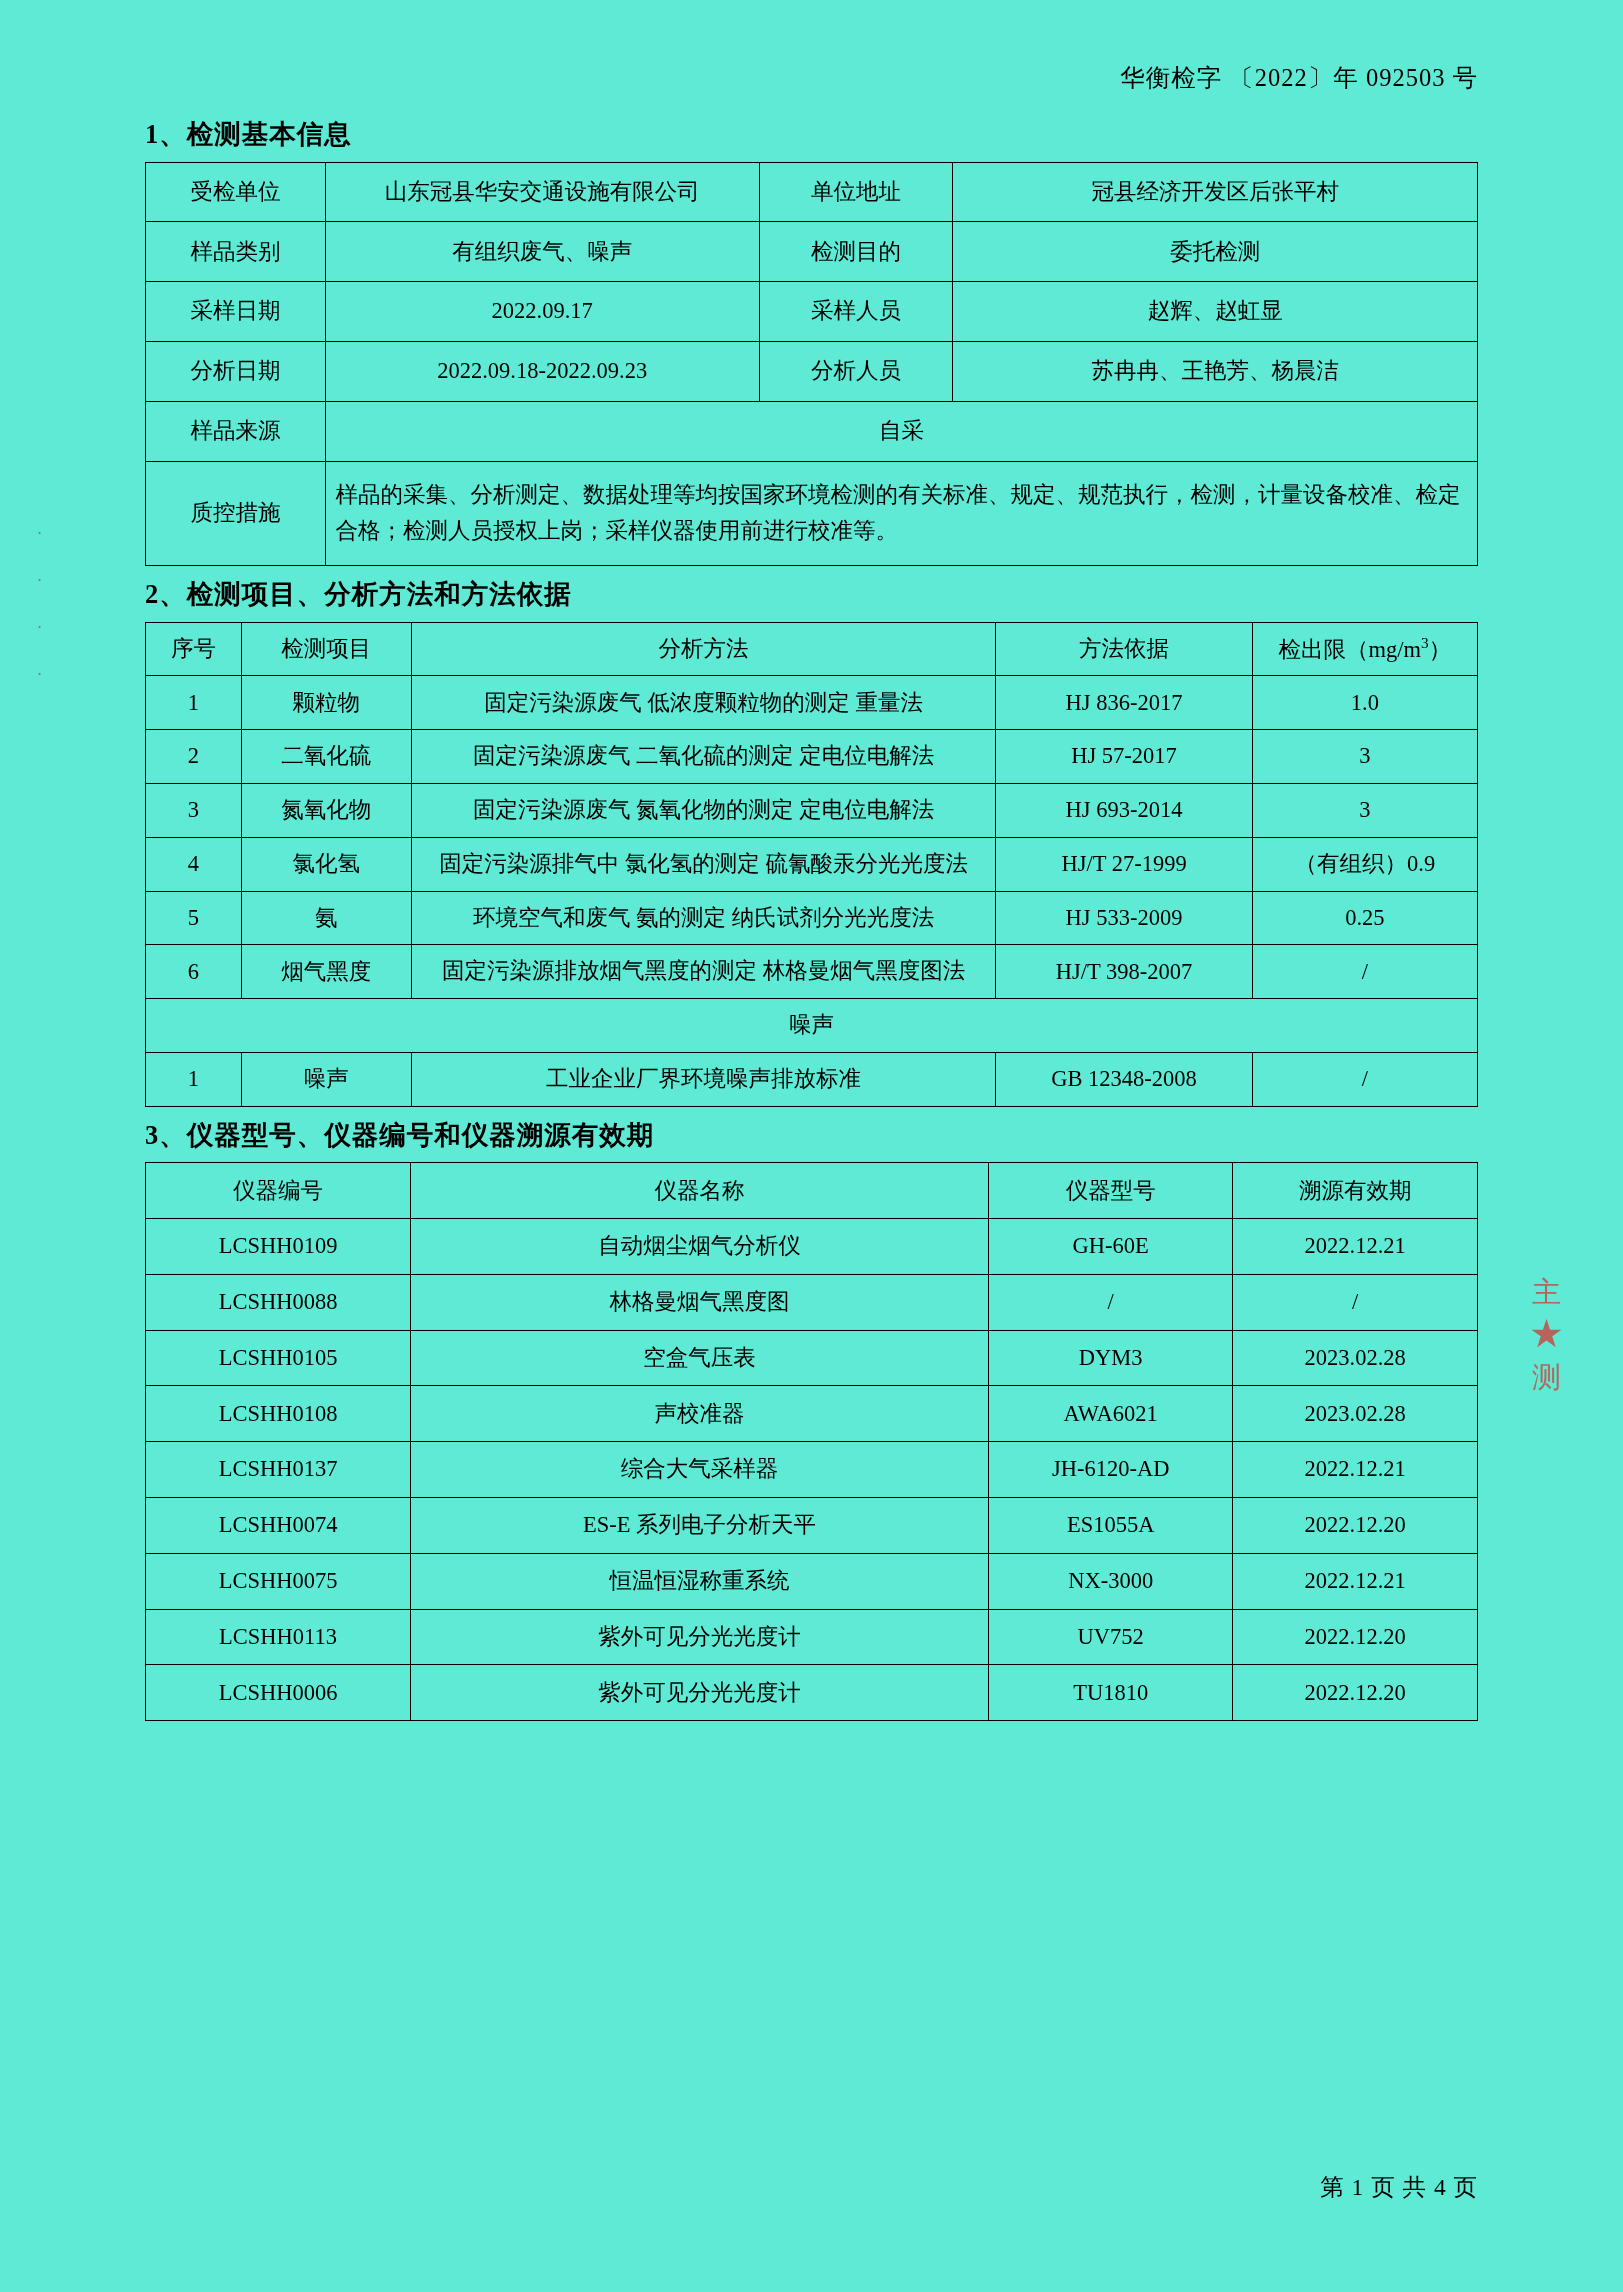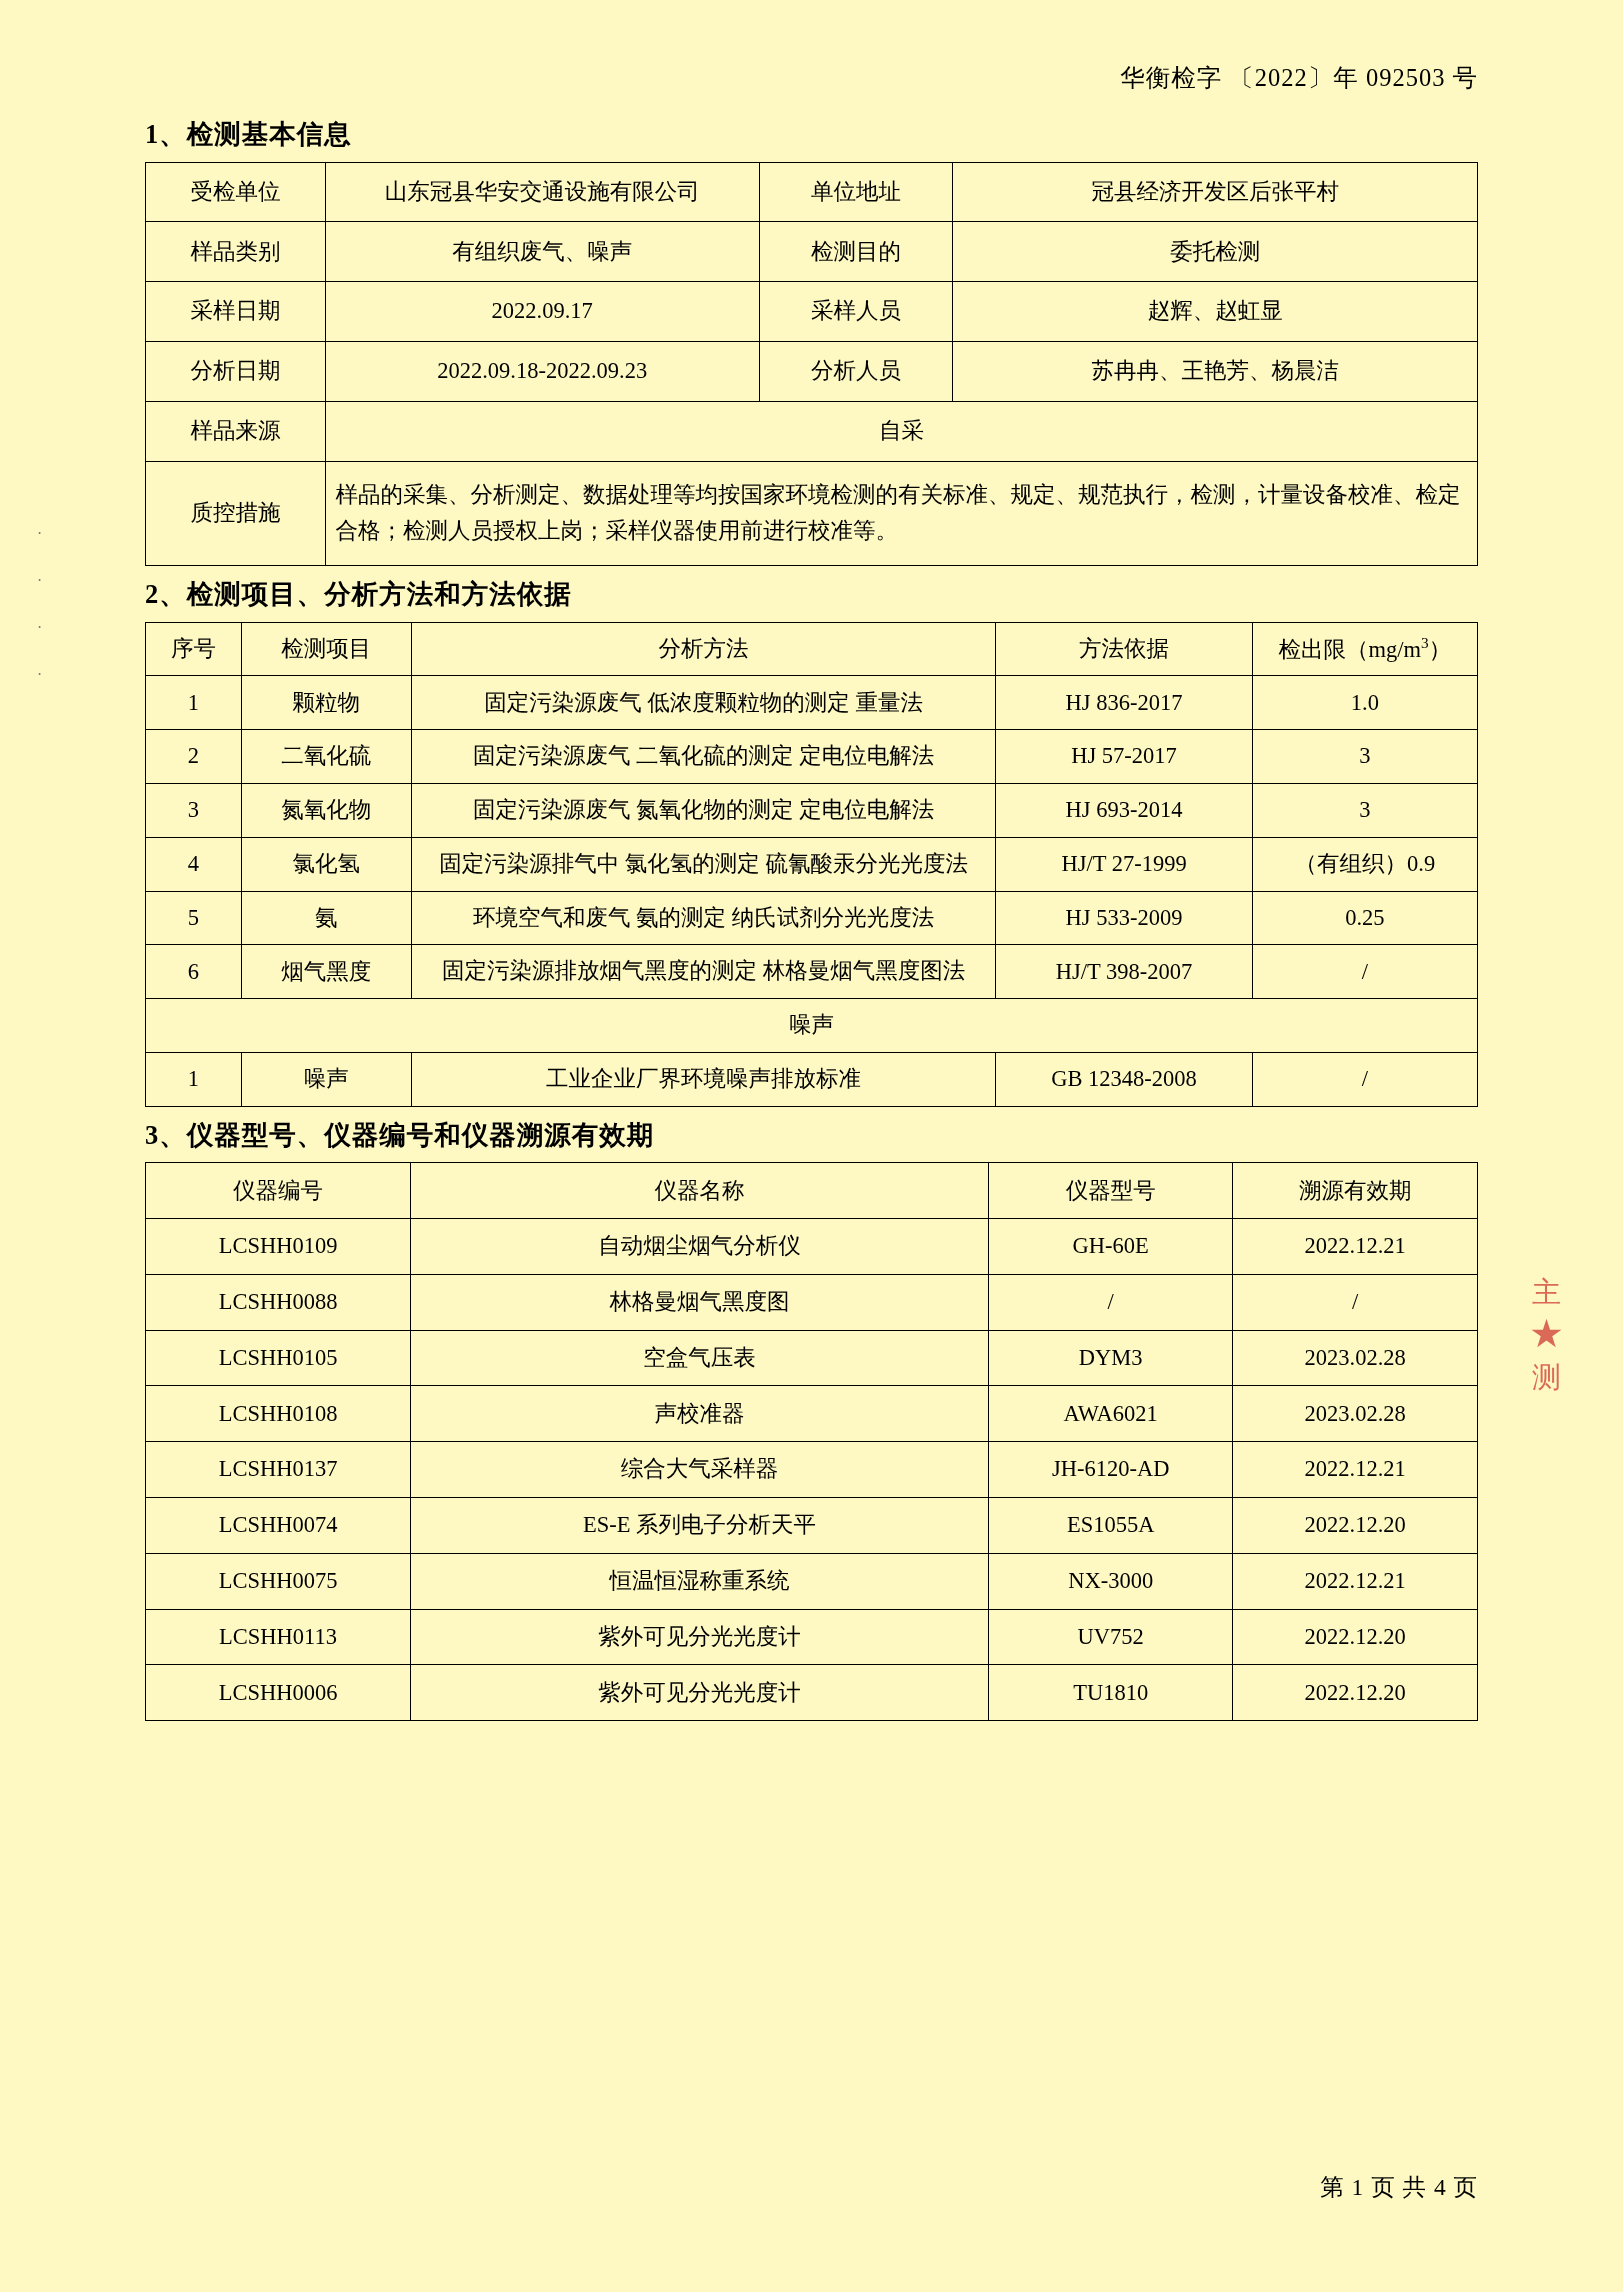--- a/index.html
+++ b/index.html
@@ -13,21 +13,21 @@
     position: relative;
     font-family: "Liberation Serif", "DejaVu Serif", serif;
     color: #000;
     overflow: hidden;
   }
   .page {
     position: absolute;
     left: 0; top: 0;
     width: 1623px;
     height: 2293px;
-    background: #fef9c3;
+    background: #5eead4;
   }
   .doc-no {
     position: absolute;
     right: 145px;
     top: 61px;
     font-size: 24.5px;
     letter-spacing: 1px;
     white-space: nowrap;
   }
   .section-title {

